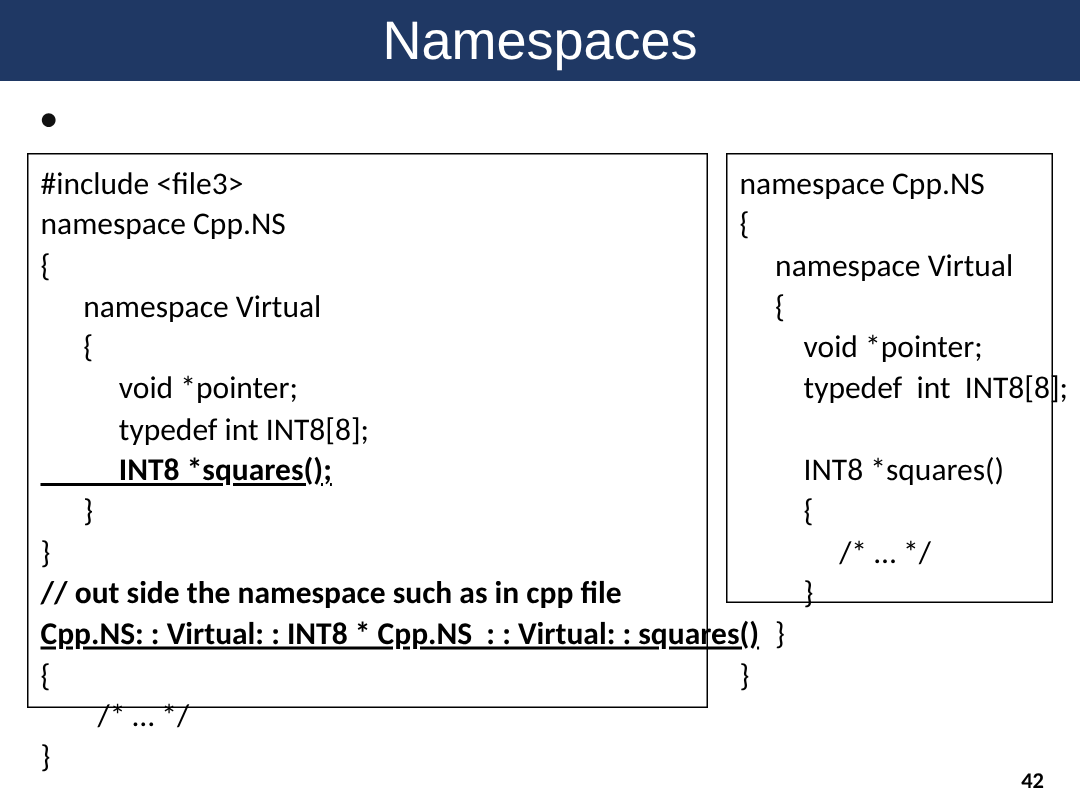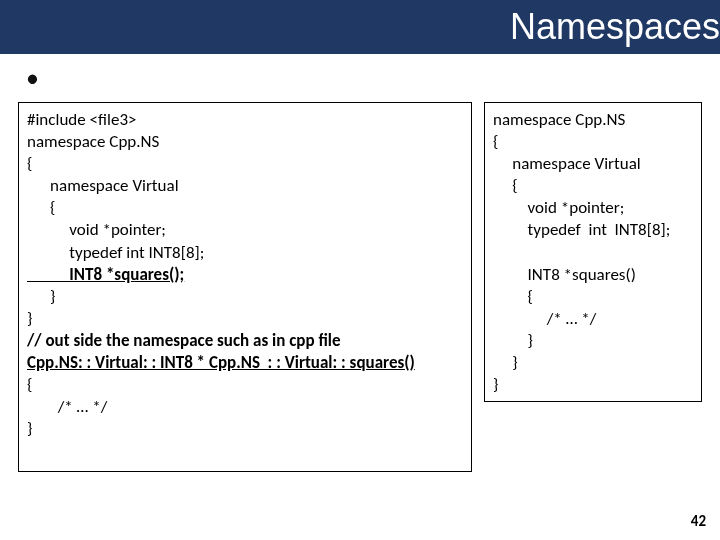--- a/index.html
+++ b/index.html
@@ -16,21 +16,21 @@
     width: 720px;
     height: 540px;
     box-sizing: border-box;
   }
   .title-bar {
     background: #1f3864;
     color: #fff;
     height: 54px;
     display: flex;
     align-items: center;
-    justify-content: flex-end;
+    justify-content: center;
     font-family: "Comic Sans MS", "Comic Sans", cursive, sans-serif;
     font-size: 36px;
   }
   .subtitle-row {
     padding: 8px 20px 8px 26px;
     display: flex;
     align-items: flex-start;
     font-size: 26px;
     font-style: italic;
     color: #111;
@@ -47,39 +47,39 @@
   .content {
     display: flex;
     flex-direction: row;
     padding: 0 18px;
     gap: 12px;
   }
   .code-box {
     border: 1.5px solid #000;
     box-sizing: border-box;
     padding: 6px 8px 6px 8px;
-    font-size: 17px;
+    font-size: 21px;
     line-height: 1.3;
     white-space: pre;
     font-family: Calibri, "Segoe UI", Arial, sans-serif;
   }
   .left-box {
     flex: 1 1 auto;
     width: 440px;
     height: 370px;
   }
   .right-box {
     width: 218px;
     height: 300px;
   }
   .bold { font-weight: 700; }
   .u { text-decoration: underline; }
   .page-num {
     position: absolute;
-    right: 14px;
+    right: 24px;
     bottom: 10px;
     font-size: 15px;
     font-weight: 700;
     color: #000;
   }
 </style>
 </head>
 <body>
 
 <div class="slide">

